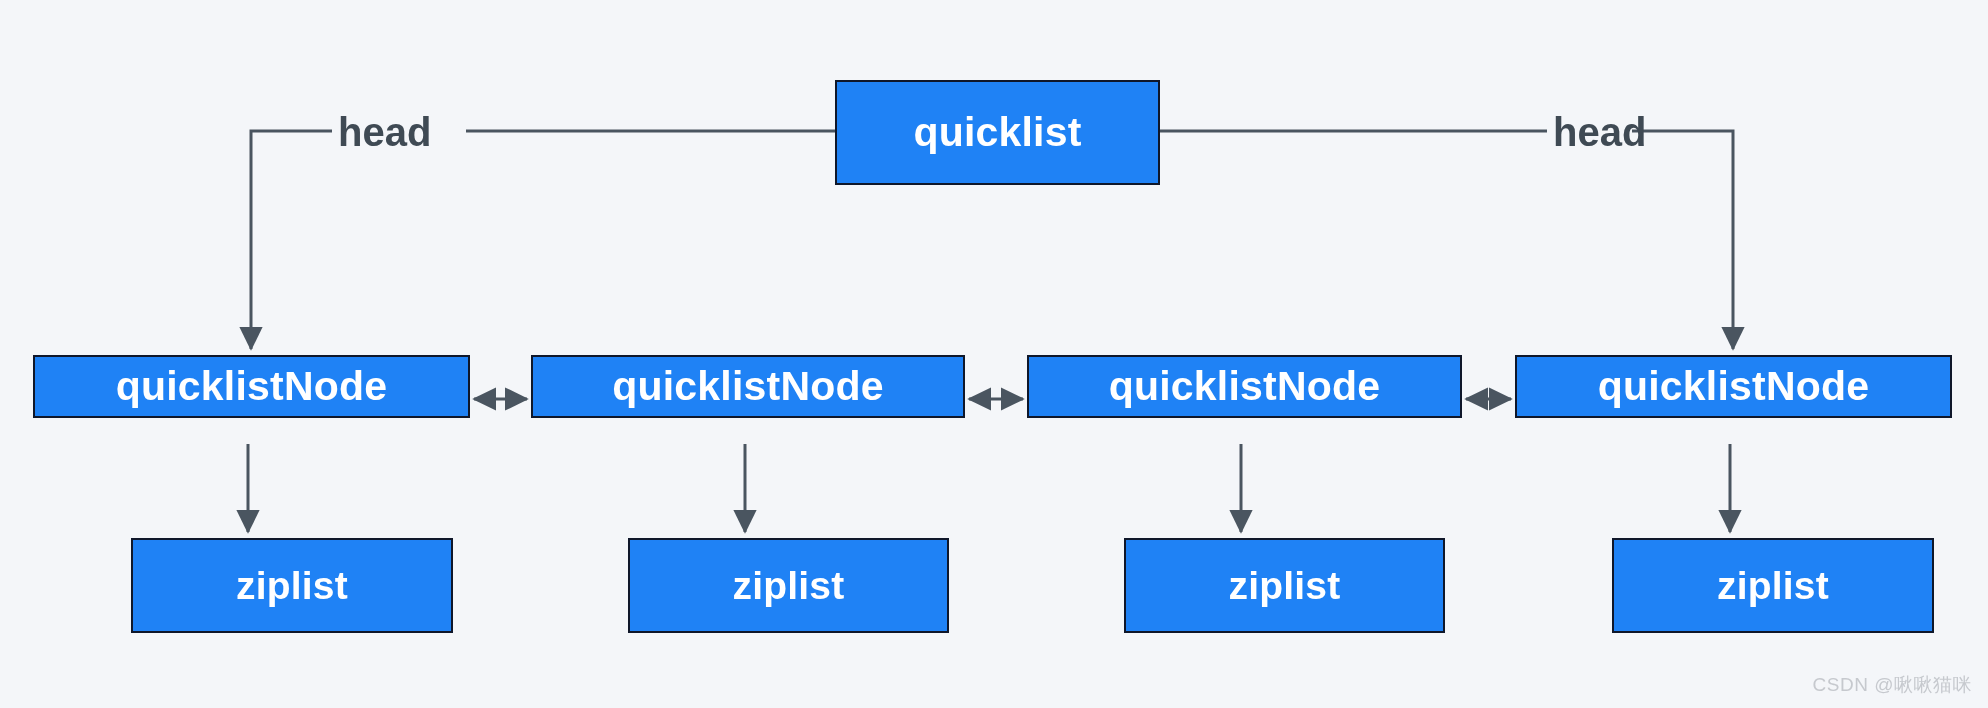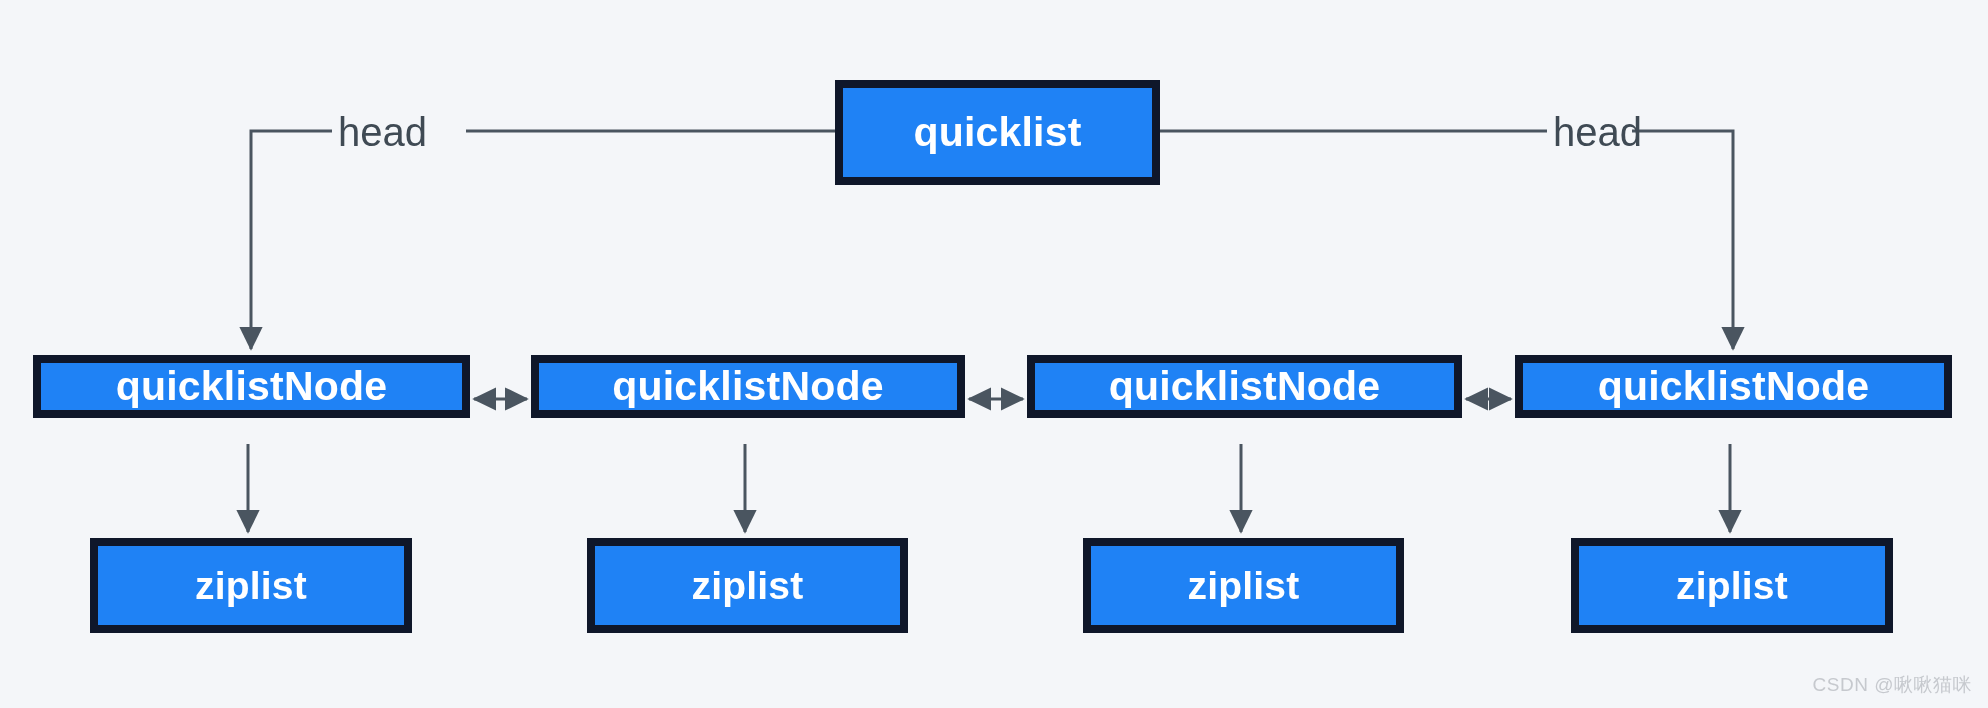--- a/index.html
+++ b/index.html
@@ -26,21 +26,21 @@
     left: 0;
     top: 0;
     width: 1988px;
     height: 708px;
     pointer-events: none;
   }
   .node-box {
     position: absolute;
     box-sizing: border-box;
     background: #1f82f5;
-    border: 8px solid #0f172a;
+    border: 2px solid #0f172a;
     display: flex;
     align-items: center;
     justify-content: center;
     color: #ffffff;
     font-weight: bold;
     letter-spacing: 0.2px;
     white-space: nowrap;
   }
   .box-quicklist {
     left: 835px;
@@ -55,30 +55,31 @@
     font-size: 41px;
   }
   .box-qlnode-1 { left: 33px;   width: 437px; }
   .box-qlnode-2 { left: 531px;  width: 434px; }
   .box-qlnode-3 { left: 1027px; width: 435px; }
   .box-qlnode-4 { left: 1515px; width: 437px; }
   .box-ziplist {
     top: 538px;
     height: 95px;
     font-size: 39px;
+    margin-left: 41px;
   }
   .box-ziplist-1 { left: 90px;   width: 322px; }
   .box-ziplist-2 { left: 587px;  width: 321px; }
   .box-ziplist-3 { left: 1083px; width: 321px; }
   .box-ziplist-4 { left: 1571px; width: 322px; }
   .edge-label {
     position: absolute;
     color: #3f4a54;
     font-size: 40px;
-    font-weight: normal;
+    font-weight: bold;
     white-space: nowrap;
     line-height: 1;
   }
   .label-head { left: 338px; top: 112px; }
   .label-tail { left: 1553px; top: 112px; }
   .watermark {
     position: absolute;
     right: 16px;
     bottom: 10px;
     color: #c6c9ce;

